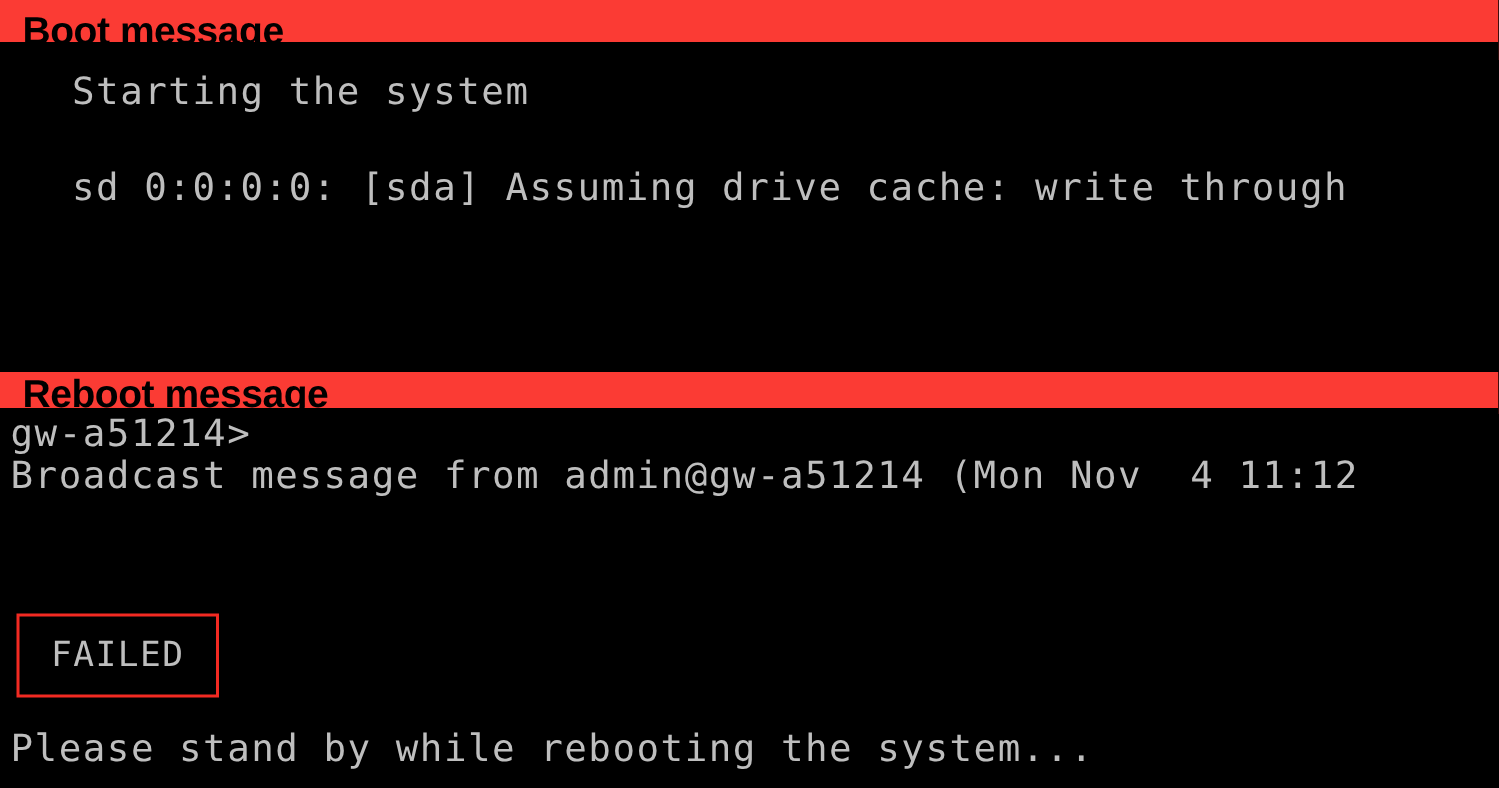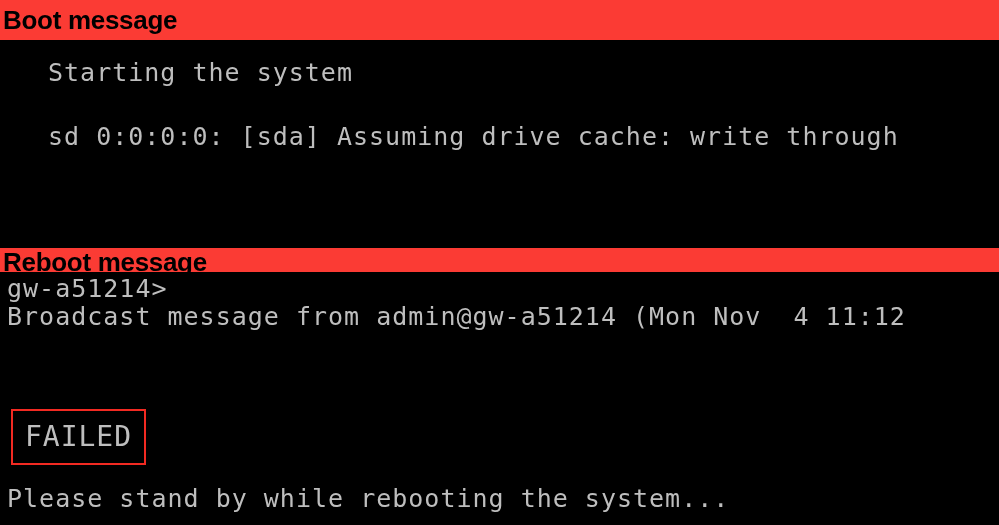--- a/index.html
+++ b/index.html
@@ -31,39 +31,39 @@
     align-items: center;
     box-sizing: border-box;
   }
   .section-bar-label {
     font-family: "Liberation Sans", sans-serif;
     font-weight: bold;
     color: #000000;
     font-size: 26px;
     line-height: 1;
     letter-spacing: -0.3px;
-    padding-left: 3px;
+    padding-left: 15px;
     white-space: nowrap;
   }
 
   #bar-boot      { top: 0px;   height: 40px; }
   #bar-reboot    { top: 248px; height: 28px; }
 
   
   .console {
     position: absolute;
     left: 0;
     width: 999px;
     background: #000000;
     color: #bebebe;
     font-family: "DejaVu Sans Mono", monospace;
     overflow: hidden;
     box-sizing: border-box;
   }
-  #console-boot   { top: 40px;  height: 196px; }
+  #console-boot   { top: 28px;  height: 196px; }
   #console-reboot { top: 272px; height: 253px; }
 
   .cline {
     color: #bebebe;
     font-family: "DejaVu Sans Mono", monospace;
     white-space: pre;
     letter-spacing: 0px;
   }
 
   
@@ -101,21 +101,21 @@
     border: 2px solid #f22a22;
     background: #000000;
     box-sizing: border-box;
     display: flex;
     align-items: center;
     justify-content: center;
   }
   #failed-box-label {
     color: #bebebe;
     font-family: "DejaVu Sans Mono", monospace;
-    font-size: 28px;
+    font-size: 23px;
     line-height: 1;
     letter-spacing: 1.0px;
     white-space: pre;
   }
 </style>
 </head>
 <body>
 
 <div id="screen">
 

